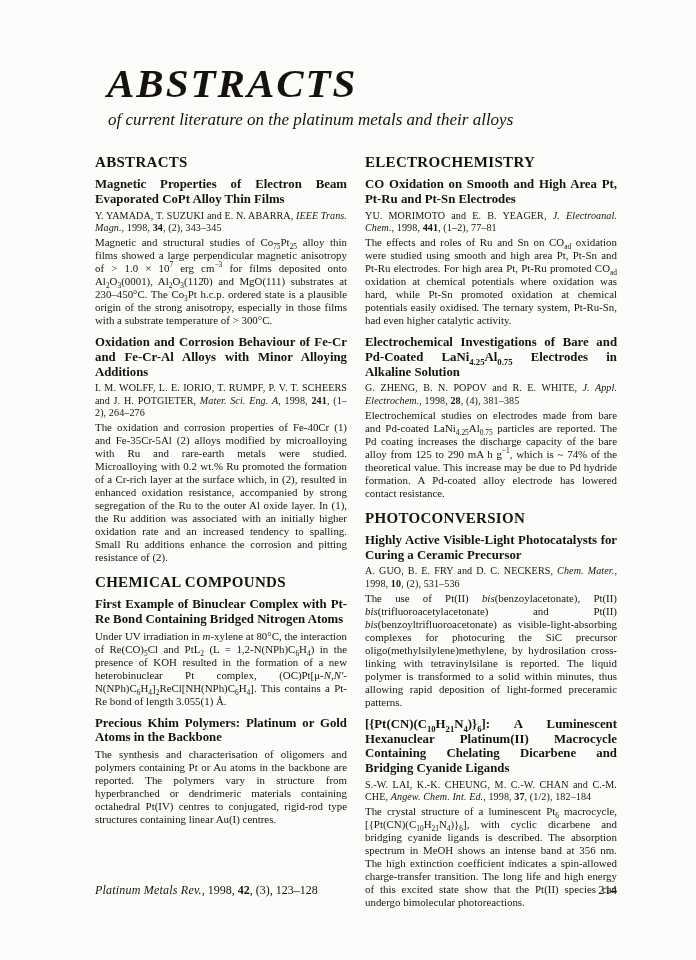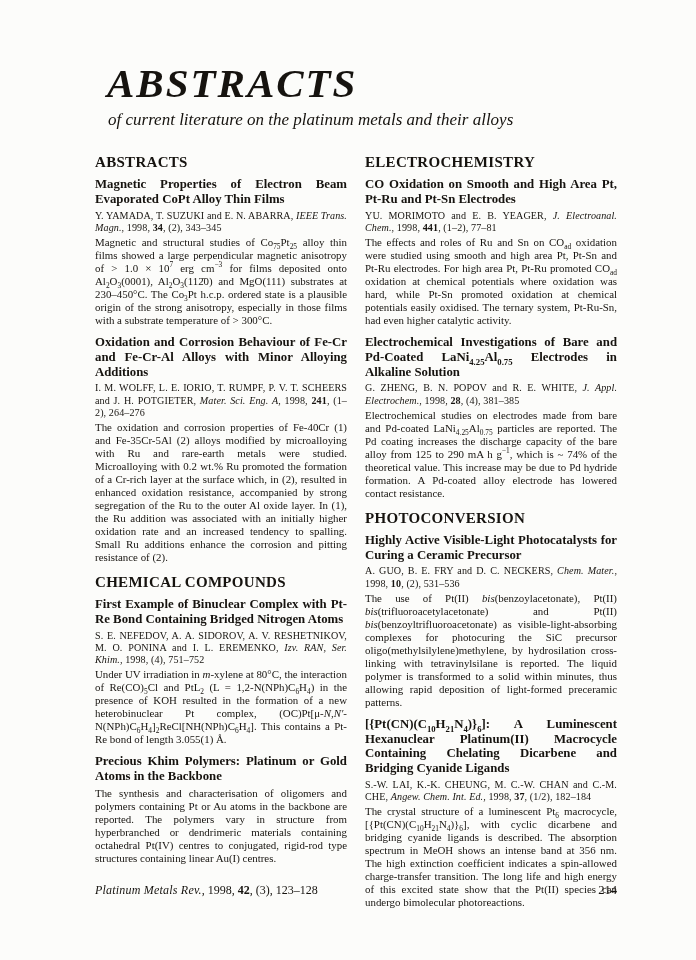--- a/index.html
+++ b/index.html
@@ -87,21 +87,20 @@
       <article class="abstract">
         <h3 class="abs-title">Oxidation and Corrosion Behaviour of Fe-Cr and Fe-Cr-Al Alloys with Minor Alloying Additions</h3>
         <p class="citation">I. M. WOLFF, L. E. IORIO, T. RUMPF, P. V. T. SCHEERS and J. H. POTGIETER, <i>Mater. Sci. Eng. A</i>, 1998, <b>241</b>, (1–2), 264–276</p>
         <p class="abs-body">The oxidation and corrosion properties of Fe-40Cr (1) and Fe-35Cr-5Al (2) alloys modified by microalloying with Ru and rare-earth metals were studied. Microalloying with 0.2 wt.% Ru promoted the formation of a Cr-rich layer at the surface which, in (2), resulted in enhanced oxidation resistance, accompanied by strong segregation of the Ru to the outer Al oxide layer. In (1), the Ru addition was associated with an initially higher oxidation rate and an increased tendency to spalling. Small Ru additions enhance the corrosion and pitting resistance of (2).</p>
       </article>
 
       <h2 class="section-heading">CHEMICAL COMPOUNDS</h2>
 
       <article class="abstract">
         <h3 class="abs-title">First Example of Binuclear Complex with Pt-Re Bond Containing Bridged Nitrogen Atoms</h3>
-        <p class="citation">S. E. NEFEDOV, A. A. SIDOROV, A. V. RESHETNIKOV, M. O. PONINA and I. L. EREMENKO, <i>Izv. RAN, Ser. Khim.</i>, 1998, (4), 751–752</p>
         <p class="abs-body">Under UV irradiation in <i>m</i>-xylene at 80°C, the interaction of Re(CO)<sub>5</sub>Cl and PtL<sub>2</sub> (L = 1,2-N(NPh)C<sub>6</sub>H<sub>4</sub>) in the presence of KOH resulted in the formation of a new heterobinuclear Pt complex, (OC)Pt[μ-<i>N</i>,<i>N′</i>-N(NPh)C<sub>6</sub>H<sub>4</sub>]<sub>2</sub>ReCl[NH(NPh)C<sub>6</sub>H<sub>4</sub>]. This contains a Pt-Re bond of length 3.055(1) Å.</p>
       </article>
 
       <article class="abstract">
         <h3 class="abs-title">Precious Khim Polymers: Platinum or Gold Atoms in the Backbone</h3>
         <p class="abs-body">The synthesis and characterisation of oligomers and polymers containing Pt or Au atoms in the backbone are reported. The polymers vary in structure from hyperbranched or dendrimeric materials containing octahedral Pt(IV) centres to conjugated, rigid-rod type structures containing linear Au(I) centres.</p>
       </article>
     </div>
 
     <div class="col">

